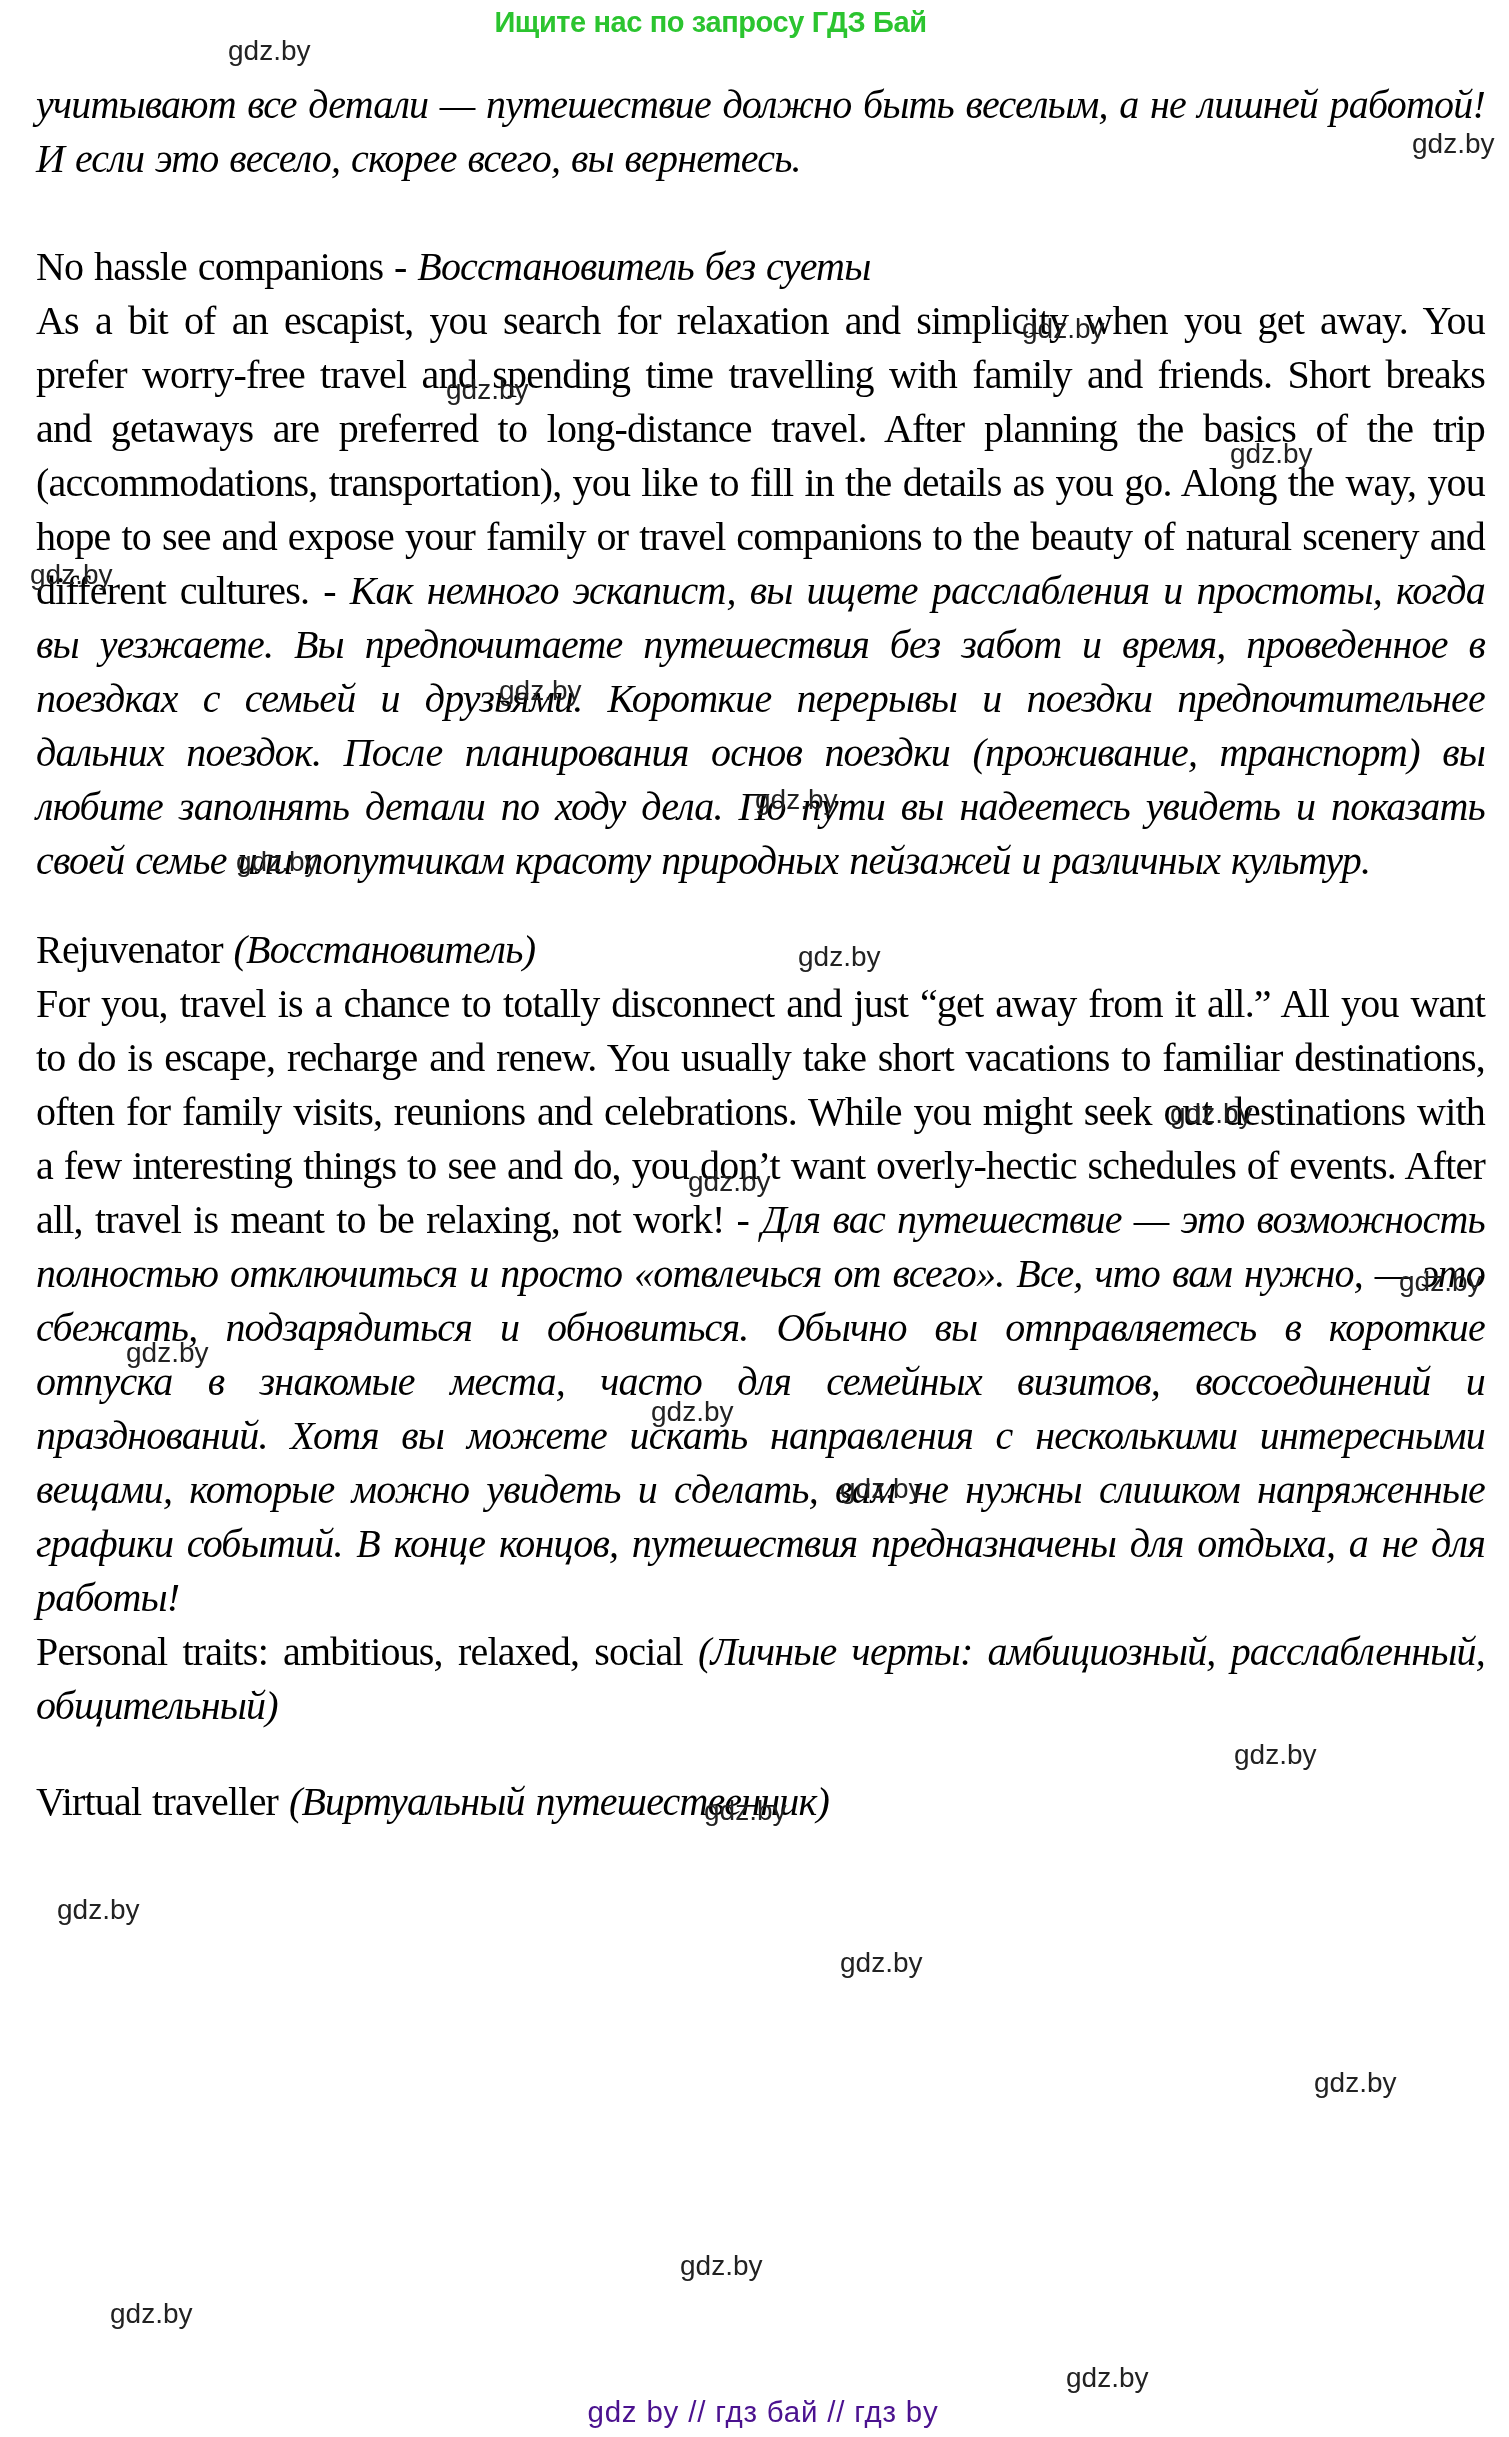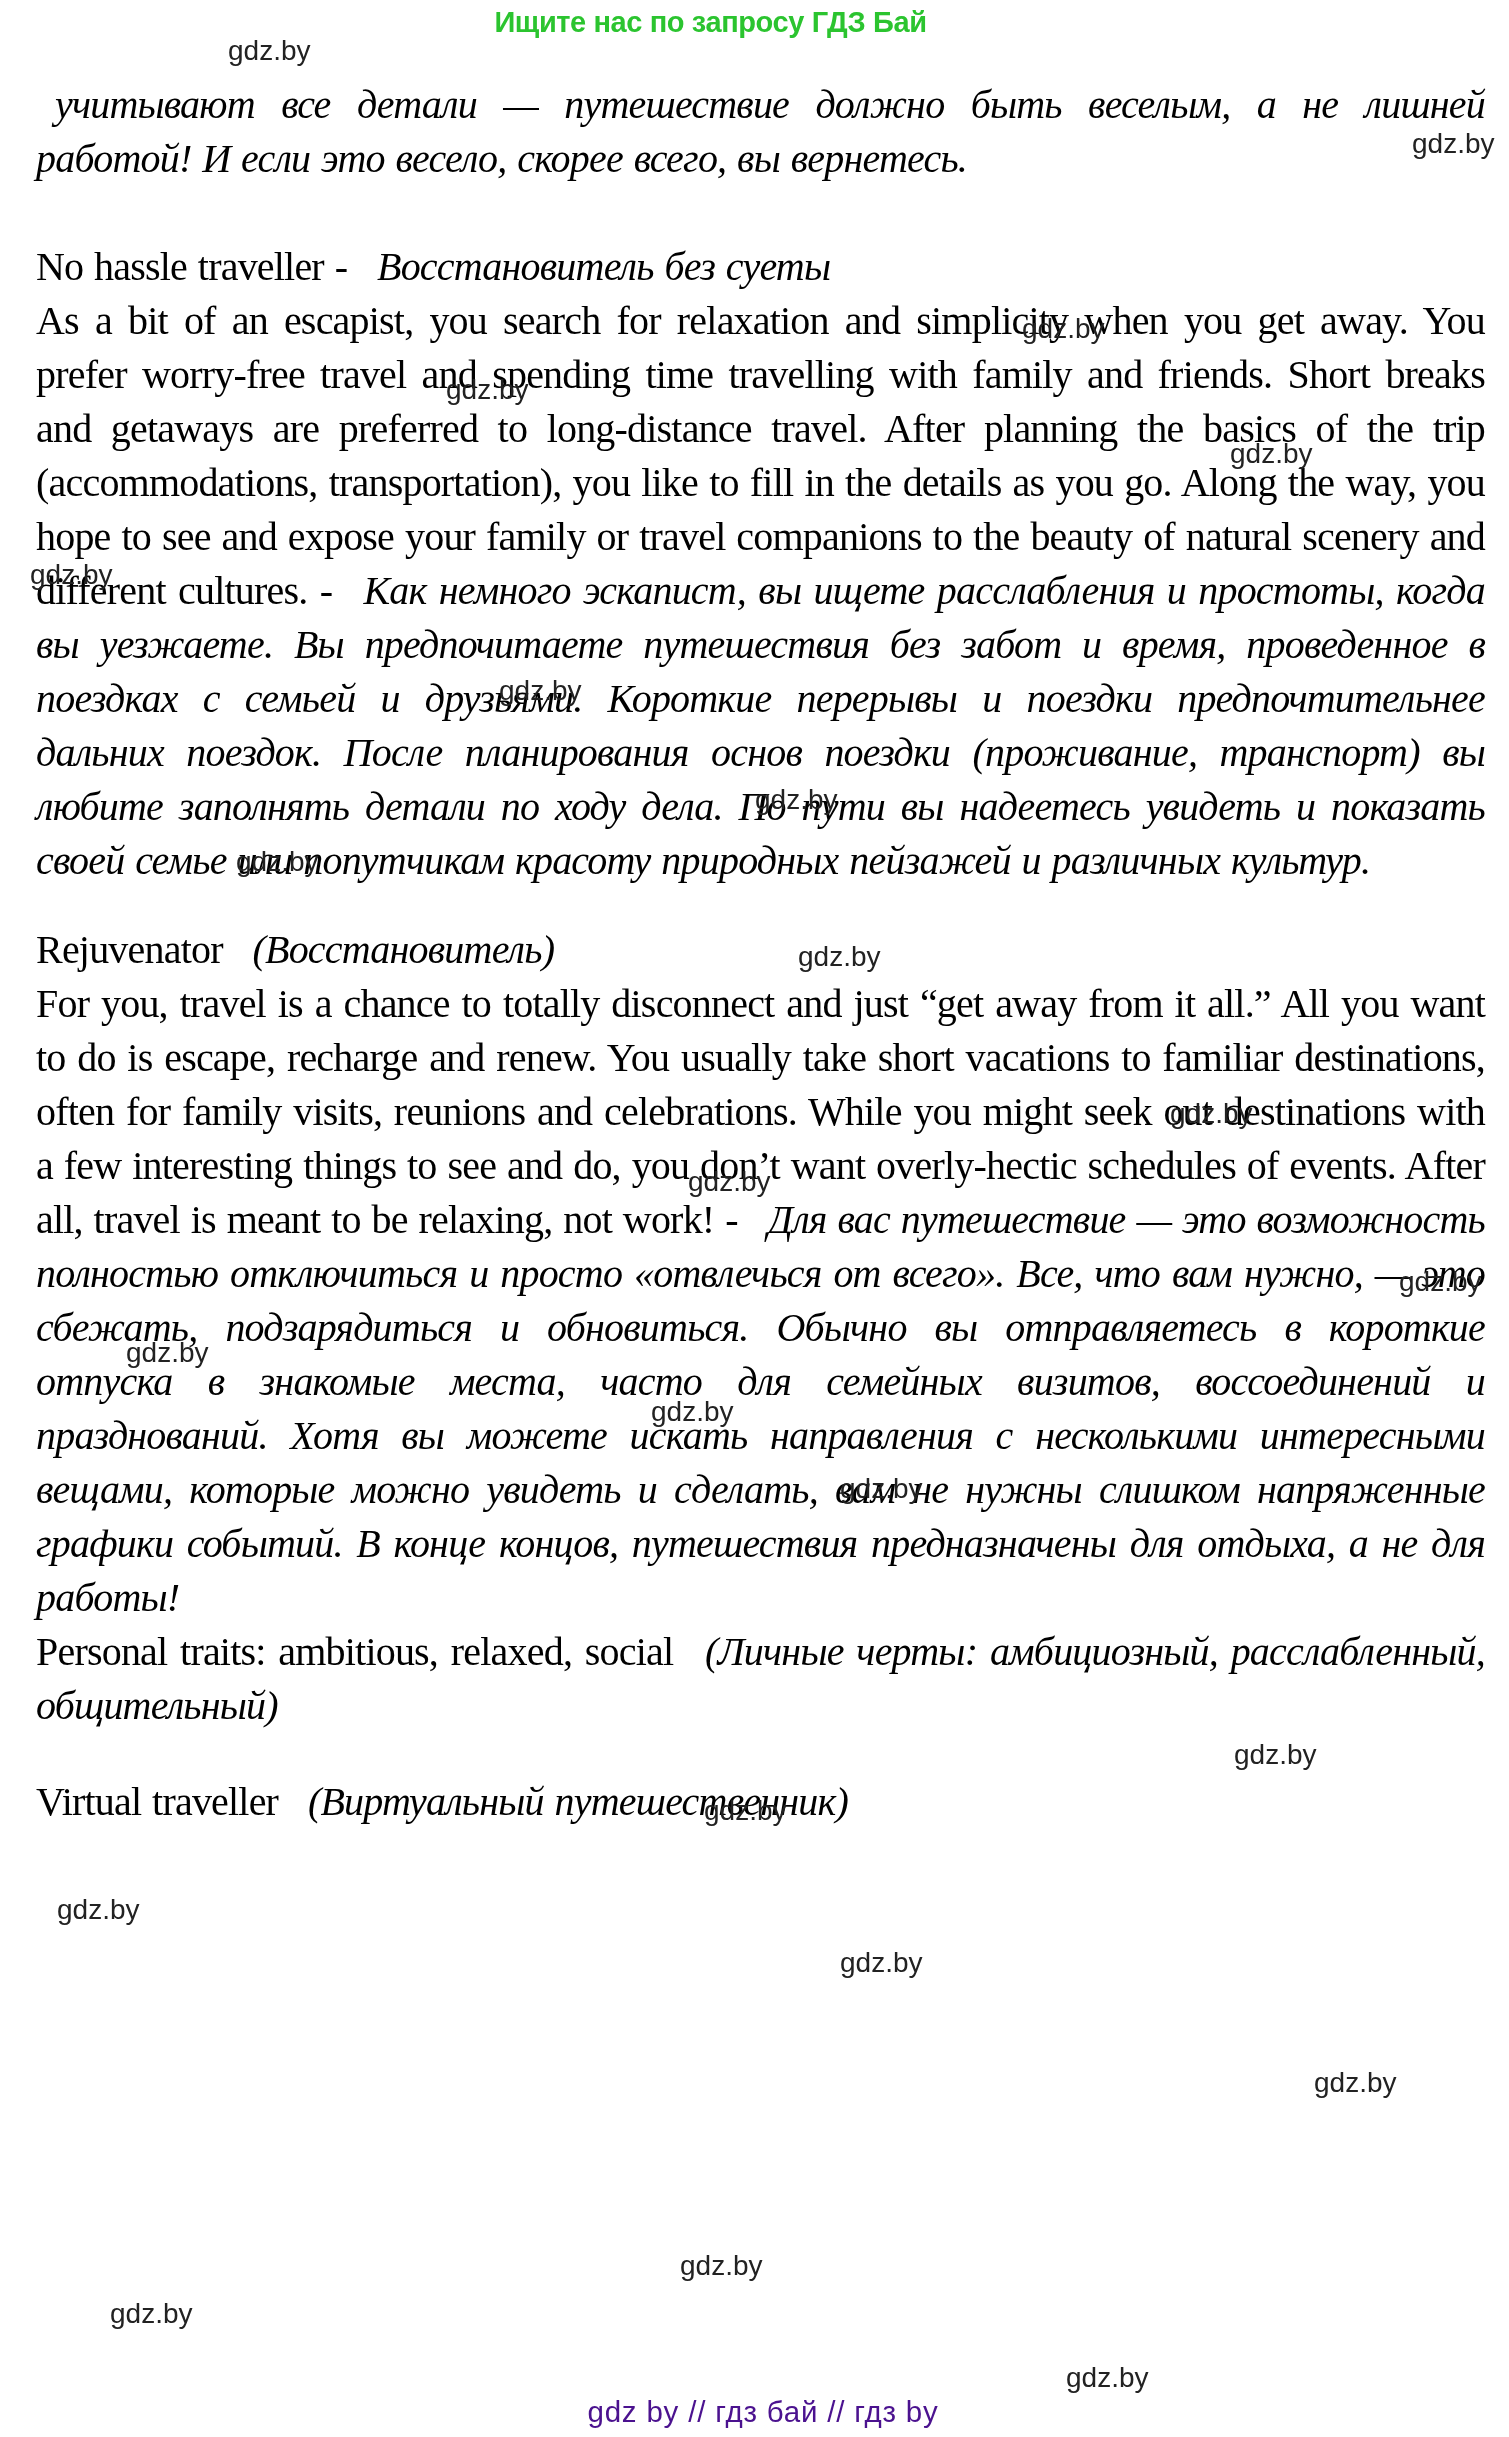--- a/index.html
+++ b/index.html
@@ -31,21 +31,21 @@
     width: 1449px;
   }
   .para {
     margin: 0;
     font-size: 40px;
     line-height: 54px;
     text-align: justify;
     letter-spacing: -0.8px;
     word-spacing: 1.6px;
   }
-  .para .ru { font-style: italic; margin-left: 19px; }
+  .para .ru { font-style: italic; }
   .para .en { font-style: normal; }
   .spacer-lg { height: 54px; }
   .spacer-md { height: 35px; }
   .spacer-sm { height: 42px; }
   .watermark {
     position: absolute;
     font-family: "Liberation Sans", sans-serif;
     font-size: 28px;
     white-space: nowrap;
   }
@@ -63,21 +63,21 @@
 </head>
 <body>
 
 <div class="page" style="background: rgb(255, 255, 255); color: rgb(0, 0, 0); padding-left: 48px;">
 
   <div class="promo-header" style="color: rgb(43, 196, 47);">Ищите нас по запросу ГДЗ Бай</div>
 
   <div class="content">
     <p class="para"><span class="ru">учитывают все детали — путешествие должно быть веселым, а не лишней работой! И если это весело, скорее всего, вы вернетесь.</span></p>
     <div class="spacer-lg"></div>
-    <p class="para"><span class="en">No hassle traveller - </span><span class="ru">Восстановитель без суеты</span></p>
+    <p class="para"><span class="en">No hassle companions - </span><span class="ru">Восстановитель без суеты</span></p>
     <p class="para"><span class="en">As a bit of an escapist, you search for relaxation and simplicity when you get away. You prefer worry-free travel and spending time travelling with family and friends. Short breaks and getaways are preferred to long-distance travel. After planning the basics of the trip (accommodations, transportation), you like to fill in the details as you go. Along the way, you hope to see and expose your family or travel companions to the beauty of natural scenery and different cultures. - </span><span class="ru">Как немного эскапист, вы ищете расслабления и простоты, когда вы уезжаете. Вы предпочитаете путешествия без забот и время, проведенное в поездках с семьей и друзьями. Короткие перерывы и поездки предпочтительнее дальних поездок. После планирования основ поездки (проживание, транспорт) вы любите заполнять детали по ходу дела. По пути вы надеетесь увидеть и показать своей семье или попутчикам красоту природных пейзажей и различных культур.</span></p>
     <div class="spacer-md"></div>
     <p class="para"><span class="en">Rejuvenator </span><span class="ru">(Восстановитель)</span></p>
     <p class="para"><span class="en">For you, travel is a chance to totally disconnect and just “get away from it all.” All you want to do is escape, recharge and renew. You usually take short vacations to familiar destinations, often for family visits, reunions and celebrations. While you might seek out destinations with a few interesting things to see and do, you don’t want overly-hectic schedules of events. After all, travel is meant to be relaxing, not work! - </span><span class="ru">Для вас путешествие — это возможность полностью отключиться и просто «отвлечься от всего». Все, что вам нужно, — это сбежать, подзарядиться и обновиться. Обычно вы отправляетесь в короткие отпуска в знакомые места, часто для семейных визитов, воссоединений и празднований. Хотя вы можете искать направления с несколькими интересными вещами, которые можно увидеть и сделать, вам не нужны слишком напряженные графики событий. В конце концов, путешествия предназначены для отдыха, а не для работы!</span></p>
     <p class="para"><span class="en">Personal traits: ambitious, relaxed, social </span><span class="ru">(Личные черты: амбициозный, расслабленный, общительный)</span></p>
     <div class="spacer-sm"></div>
     <p class="para"><span class="en">Virtual traveller </span><span class="ru">(Виртуальный путешественник)</span></p>
   </div>
 
   <div id="watermark-layer">

